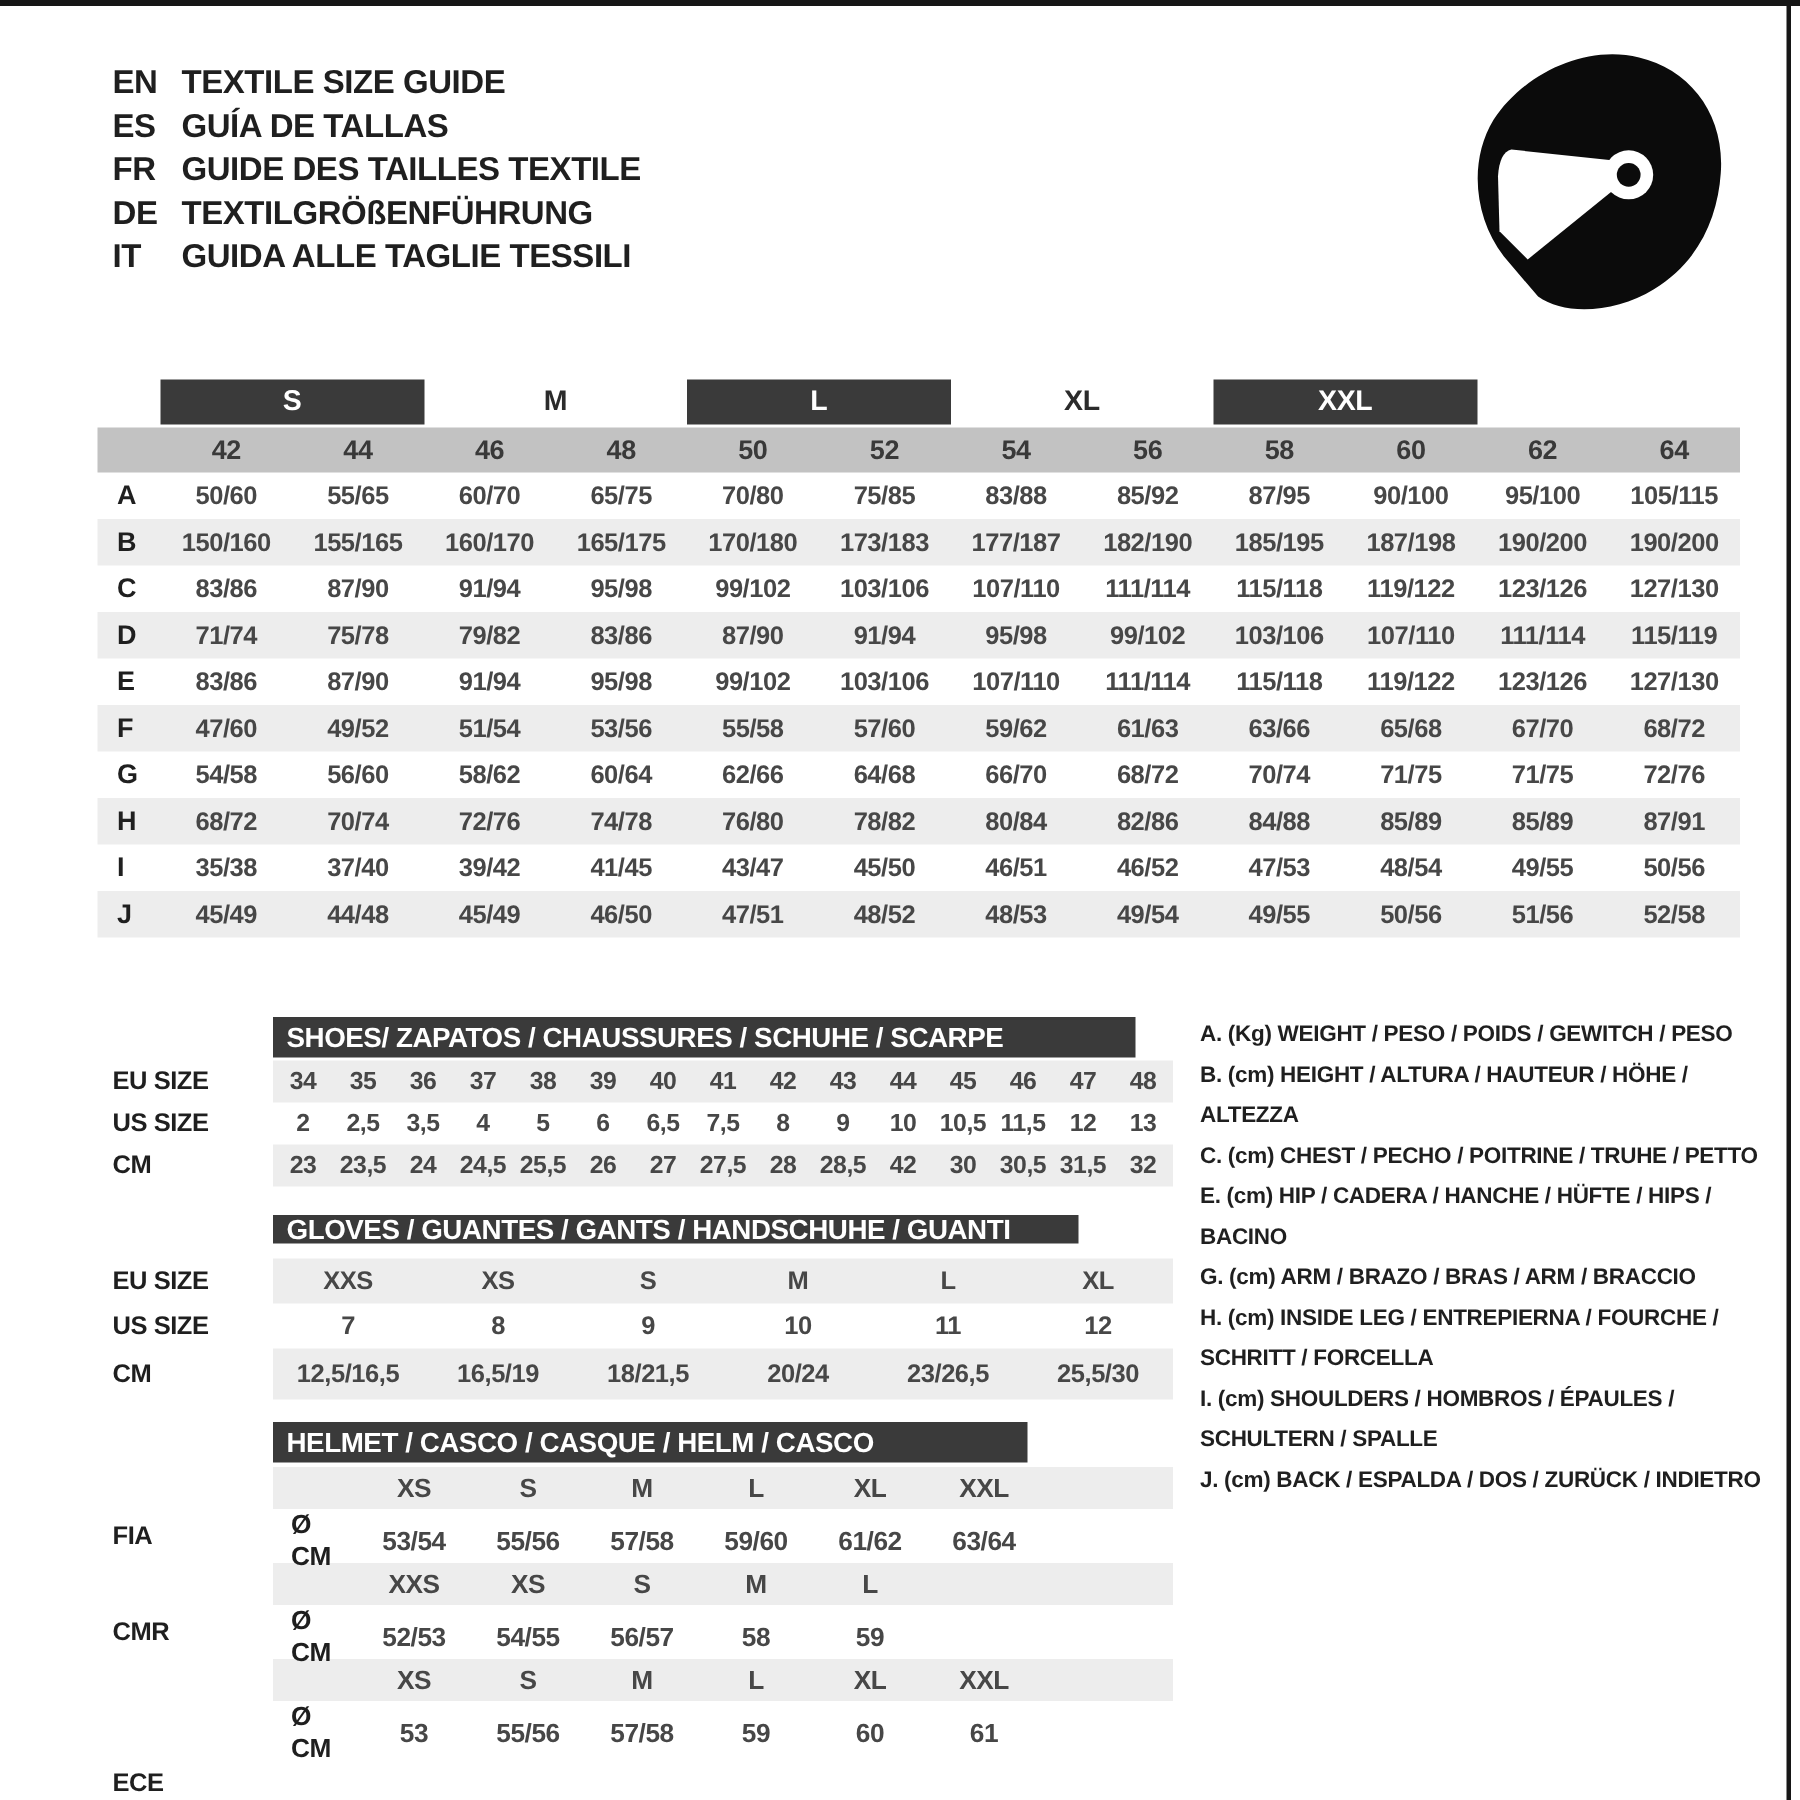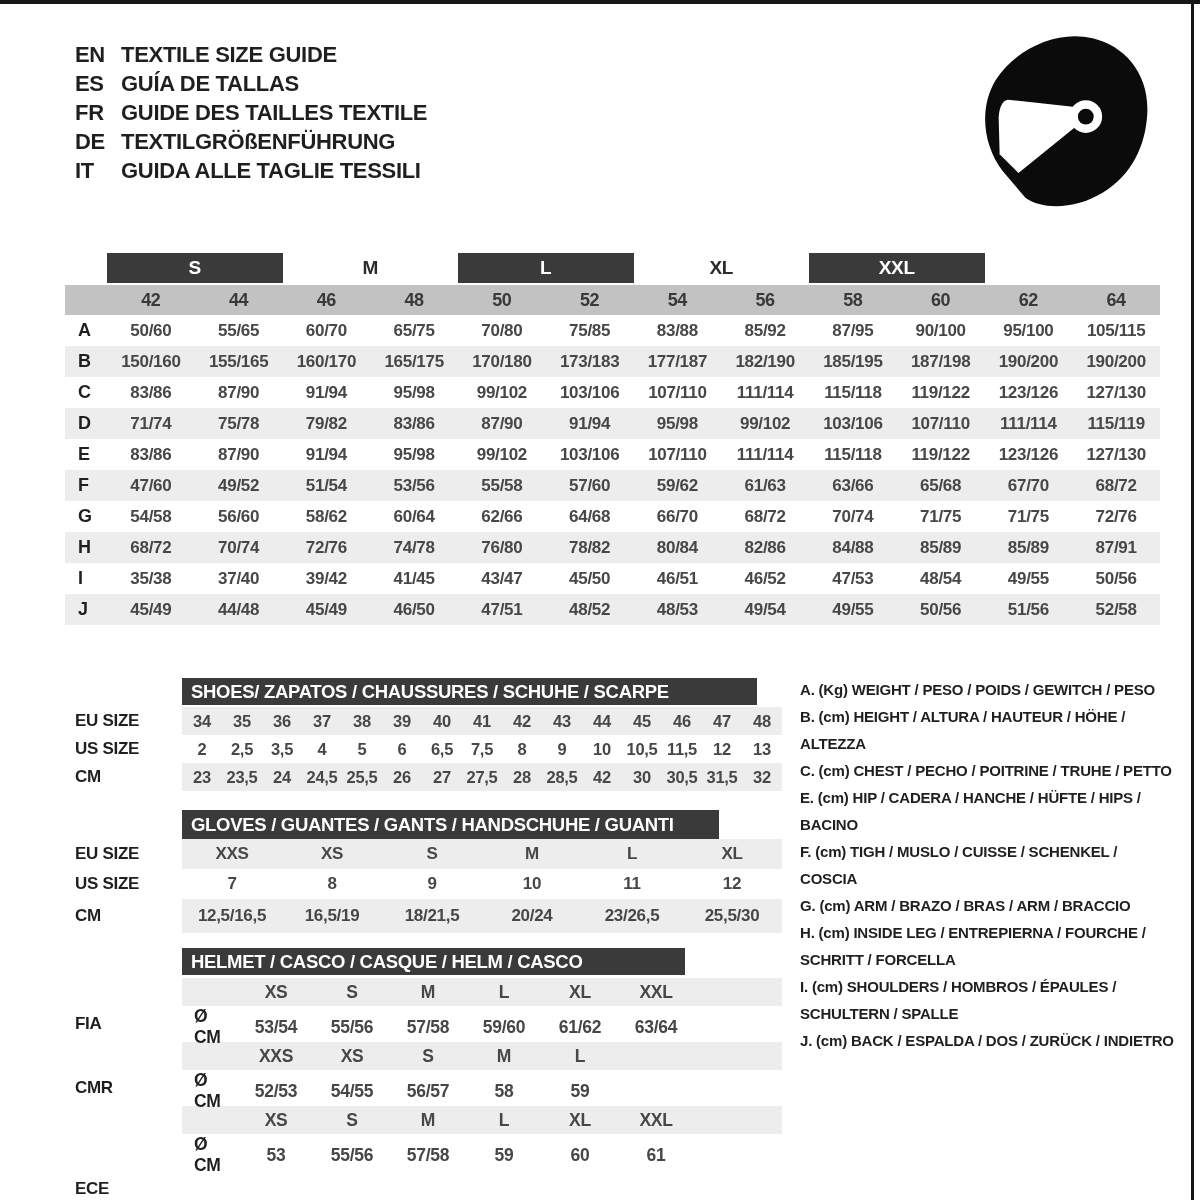--- a/index.html
+++ b/index.html
@@ -30,21 +30,21 @@
   .ncell{display:flex;align-items:center;justify-content:center;font-size:18px;color:#393939;}
   #textile-rows{left:65px;top:315px;width:1095px;}
   .trow{height:31px;}
   .stripe{background:#ededed;}
   .rletter{display:flex;align-items:center;padding-left:13px;font-size:18px;color:#1f1f1f;}
   .tcell{display:flex;align-items:center;justify-content:center;font-size:17px;color:#474747;}
 
   
   .bar{background:#3a3a3a;color:#ffffff;display:flex;align-items:center;padding-left:9px;font-size:18.5px;}
   #shoes-bar{left:182px;top:678px;width:566px;height:27px;}
-  #gloves-bar{left:182px;top:810px;width:528px;height:29px;}
+  #gloves-bar{left:182px;top:810px;width:528px;height:19px;}
   #helmet-bar{left:182px;top:948px;width:494px;height:27px;}
 
   .side-label{position:absolute;left:75px;display:flex;align-items:center;font-size:17px;color:#1f1f1f;}
 
   
   #shoes-rows{left:182px;top:707px;}
   .srow{width:600px;height:28px;display:grid;grid-template-columns:repeat(15,1fr);}
   .scell{display:flex;align-items:center;justify-content:center;font-size:16.5px;color:#474747;}
 
   
@@ -416,21 +416,20 @@
       <div class="hcell">60</div>
       <div class="hcell">61</div>
     </div>
   </div>
 
 <div id="legend" class="abs">
     <div class="legend-item">A. (Kg) WEIGHT / PESO / POIDS / GEWITCH / PESO</div>
     <div class="legend-item">B. (cm) HEIGHT / ALTURA / HAUTEUR / HÖHE / ALTEZZA</div>
     <div class="legend-item">C. (cm) CHEST / PECHO / POITRINE / TRUHE / PETTO</div>
     <div class="legend-item">E. (cm) HIP / CADERA / HANCHE / HÜFTE / HIPS /  BACINO</div>
-    <div class="legend-item">F. (cm) TIGH / MUSLO / CUISSE / SCHENKEL / COSCIA</div>
     <div class="legend-item">G. (cm) ARM  / BRAZO / BRAS / ARM / BRACCIO</div>
     <div class="legend-item">H. (cm) INSIDE LEG / ENTREPIERNA / FOURCHE / SCHRITT / FORCELLA</div>
     <div class="legend-item">I.  (cm) SHOULDERS / HOMBROS / ÉPAULES / SCHULTERN / SPALLE</div>
     <div class="legend-item">J. (cm) BACK / ESPALDA / DOS / ZURÜCK / INDIETRO</div>
   </div>
 
 <div class="side-label" style="top: 707px; height: 28px;">EU SIZE</div>
 <div class="side-label" style="top: 735px; height: 28px;">US SIZE</div>
 <div class="side-label" style="top: 763px; height: 28px;">CM</div>
 <div class="side-label" style="top: 839px; height: 30px;">EU SIZE</div>

